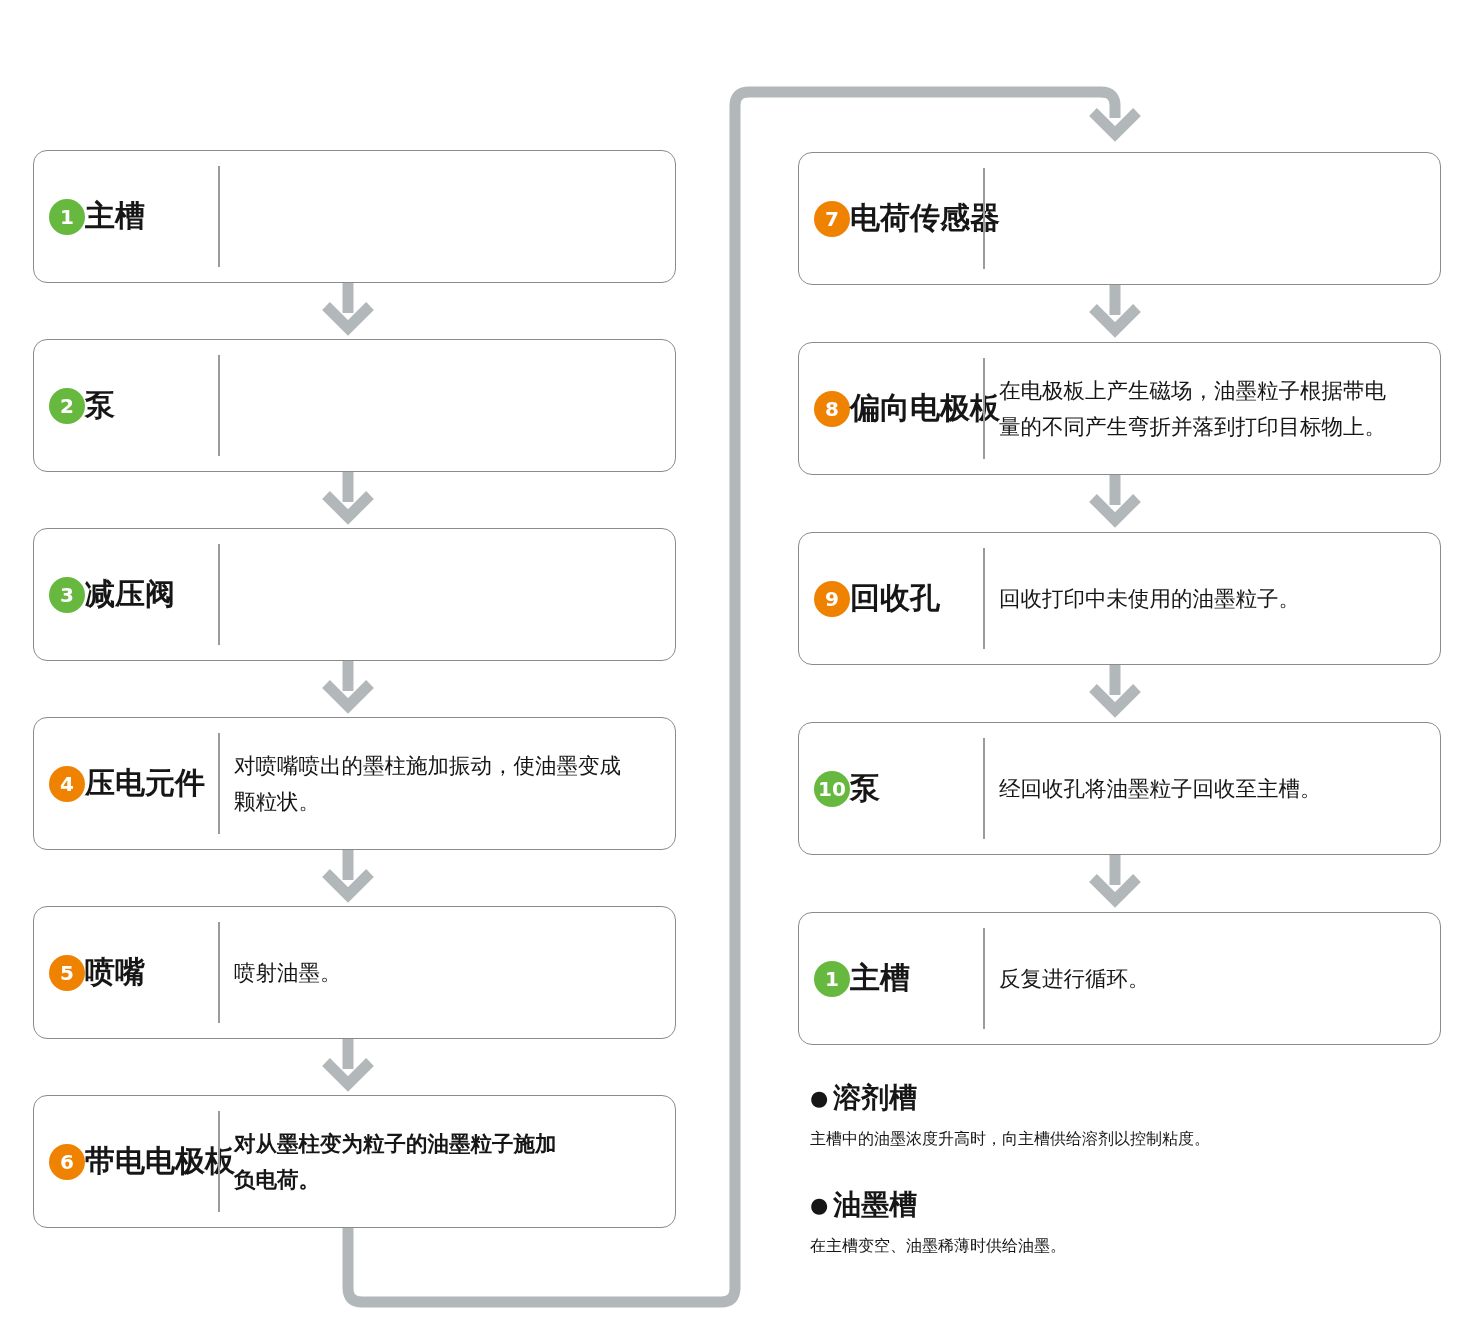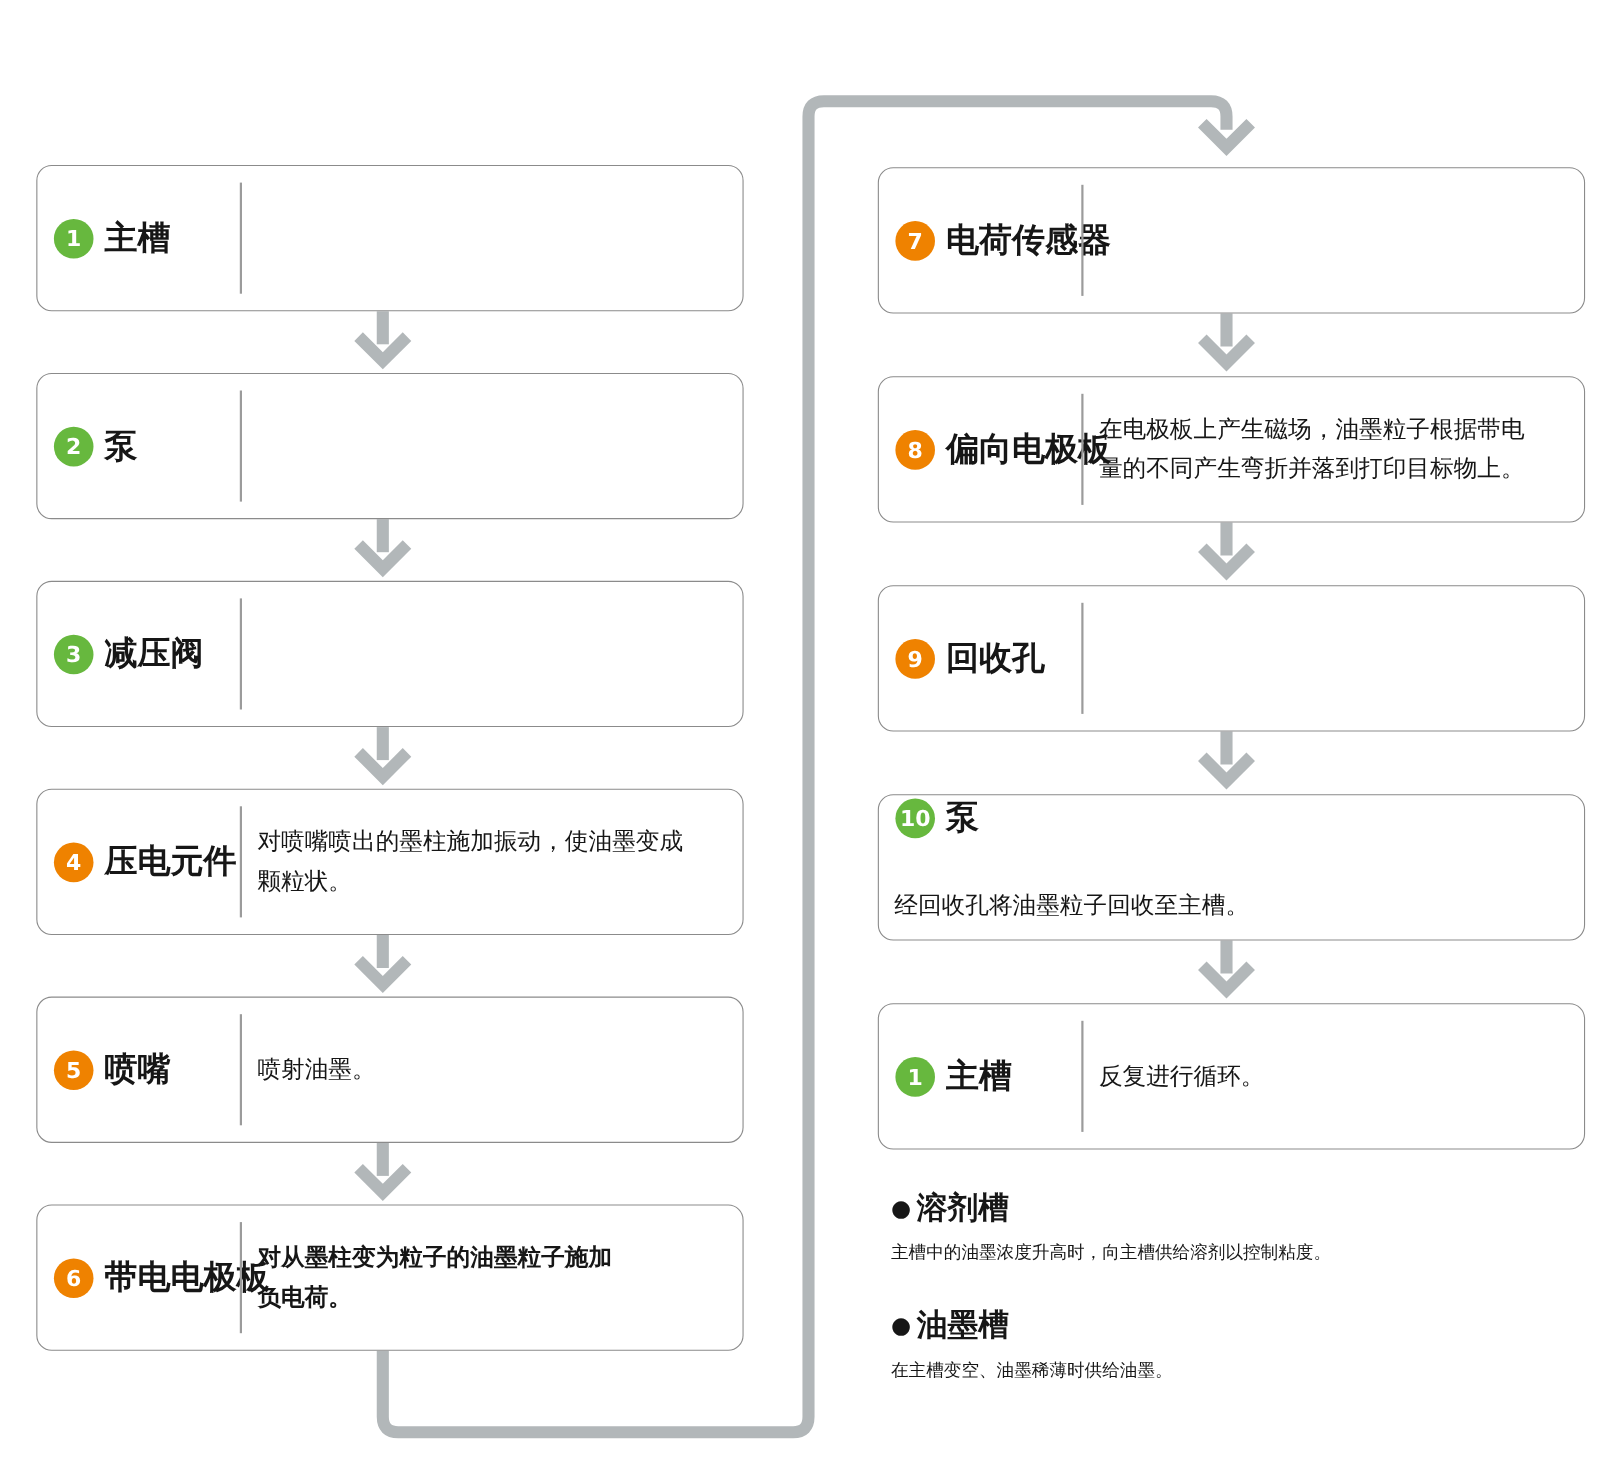--- a/index.html
+++ b/index.html
@@ -51,21 +51,21 @@
     background: #999;
     color: #ffffff;
     font-size: 20px;
     font-weight: bold;
     display: flex;
     align-items: center;
     justify-content: center;
     flex: none;
   }
   .step-title {
-    margin-left: 10px;
+    margin-left: 0;
     font-size: 30px;
     font-weight: bold;
     color: var(--text, #161616);
     white-space: nowrap;
   }
   .vdiv {
     width: 2px;
     background: var(--divider, #9b9b9b);
     margin: 15px 0;
     flex: none;
@@ -213,23 +213,26 @@
         <span>在电极板上产生磁场，油墨粒子根据带电量的不同产生弯折并落到打印目标物上。</span>
       </div>
   </div>
 
   <div class="step-box" style="left:798px; top:532px;">
     <div class="step-left">
       <span class="badge" style="background-color: rgb(239, 130, 0);">9</span>
       <span class="step-title">回收孔</span>
     </div>
     <div class="vdiv"></div>
-  </div>
-
-  <div class="step-box" style="left:798px; top:722px;flex-direction:column;">
+    <div class="step-desc">
+        <span>回收打印中未使用的油墨粒子。</span>
+      </div>
+  </div>
+
+  <div class="step-box" style="left:798px; top:722px;">
     <div class="step-left">
       <span class="badge" style="background-color: rgb(103, 184, 62);">10</span>
       <span class="step-title">泵</span>
     </div>
     <div class="vdiv"></div>
     <div class="step-desc">
         <span>经回收孔将油墨粒子回收至主槽。</span>
       </div>
   </div>
 

